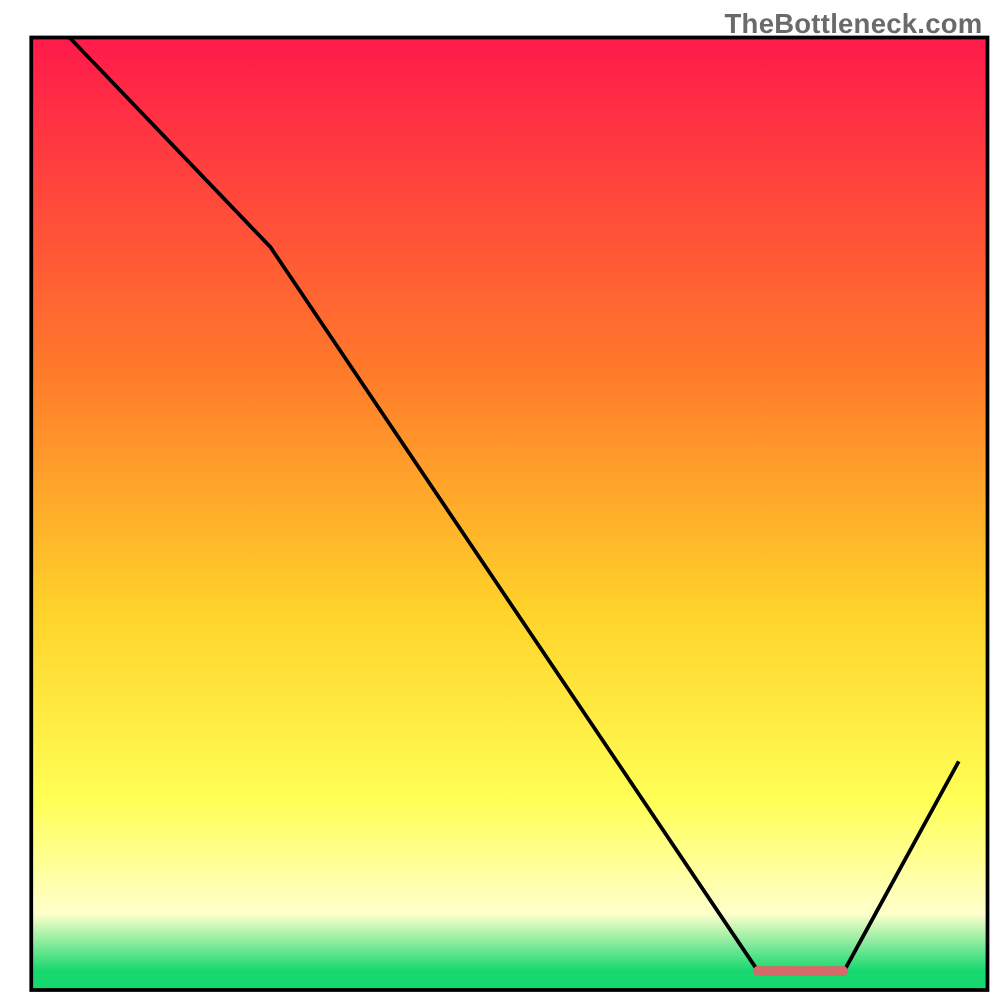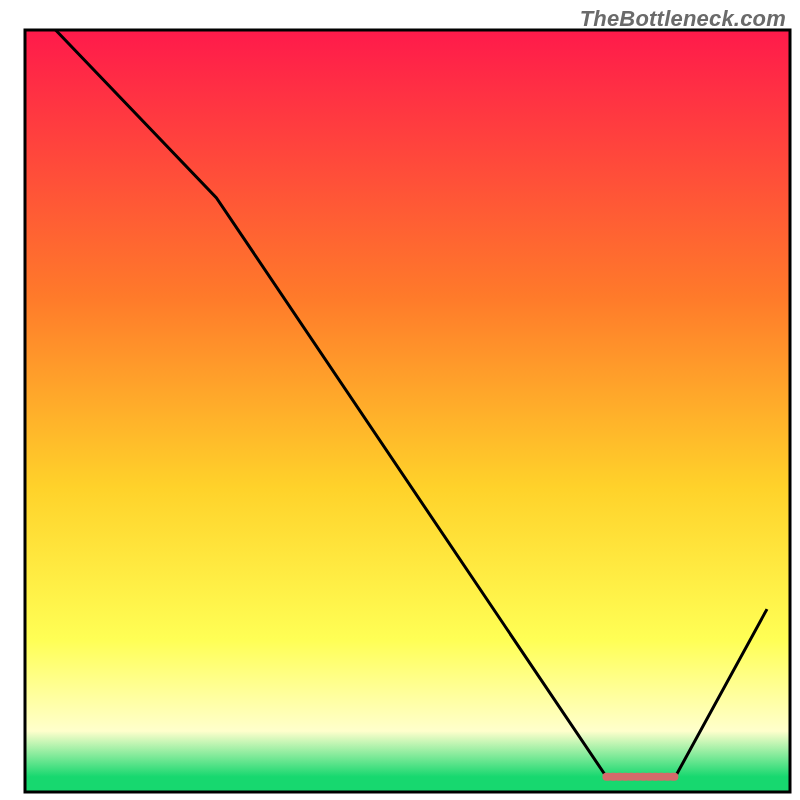--- a/index.html
+++ b/index.html
@@ -8,21 +8,20 @@
     width: 800px;
     height: 800px;
     overflow: hidden;
     background: #ffffff;
     font-family: Arial, Helvetica, sans-serif;
   }
   .stage {
     position: relative;
     width: 800px;
     height: 795px;
-    font-style: italic;
   }
   .watermark {
     position: absolute;
     top: 6px;
     right: 14px;
     font-size: 22px;
     font-weight: 600;
     color: #6a6a6a;
     letter-spacing: 0.2px;
     user-select: none;

